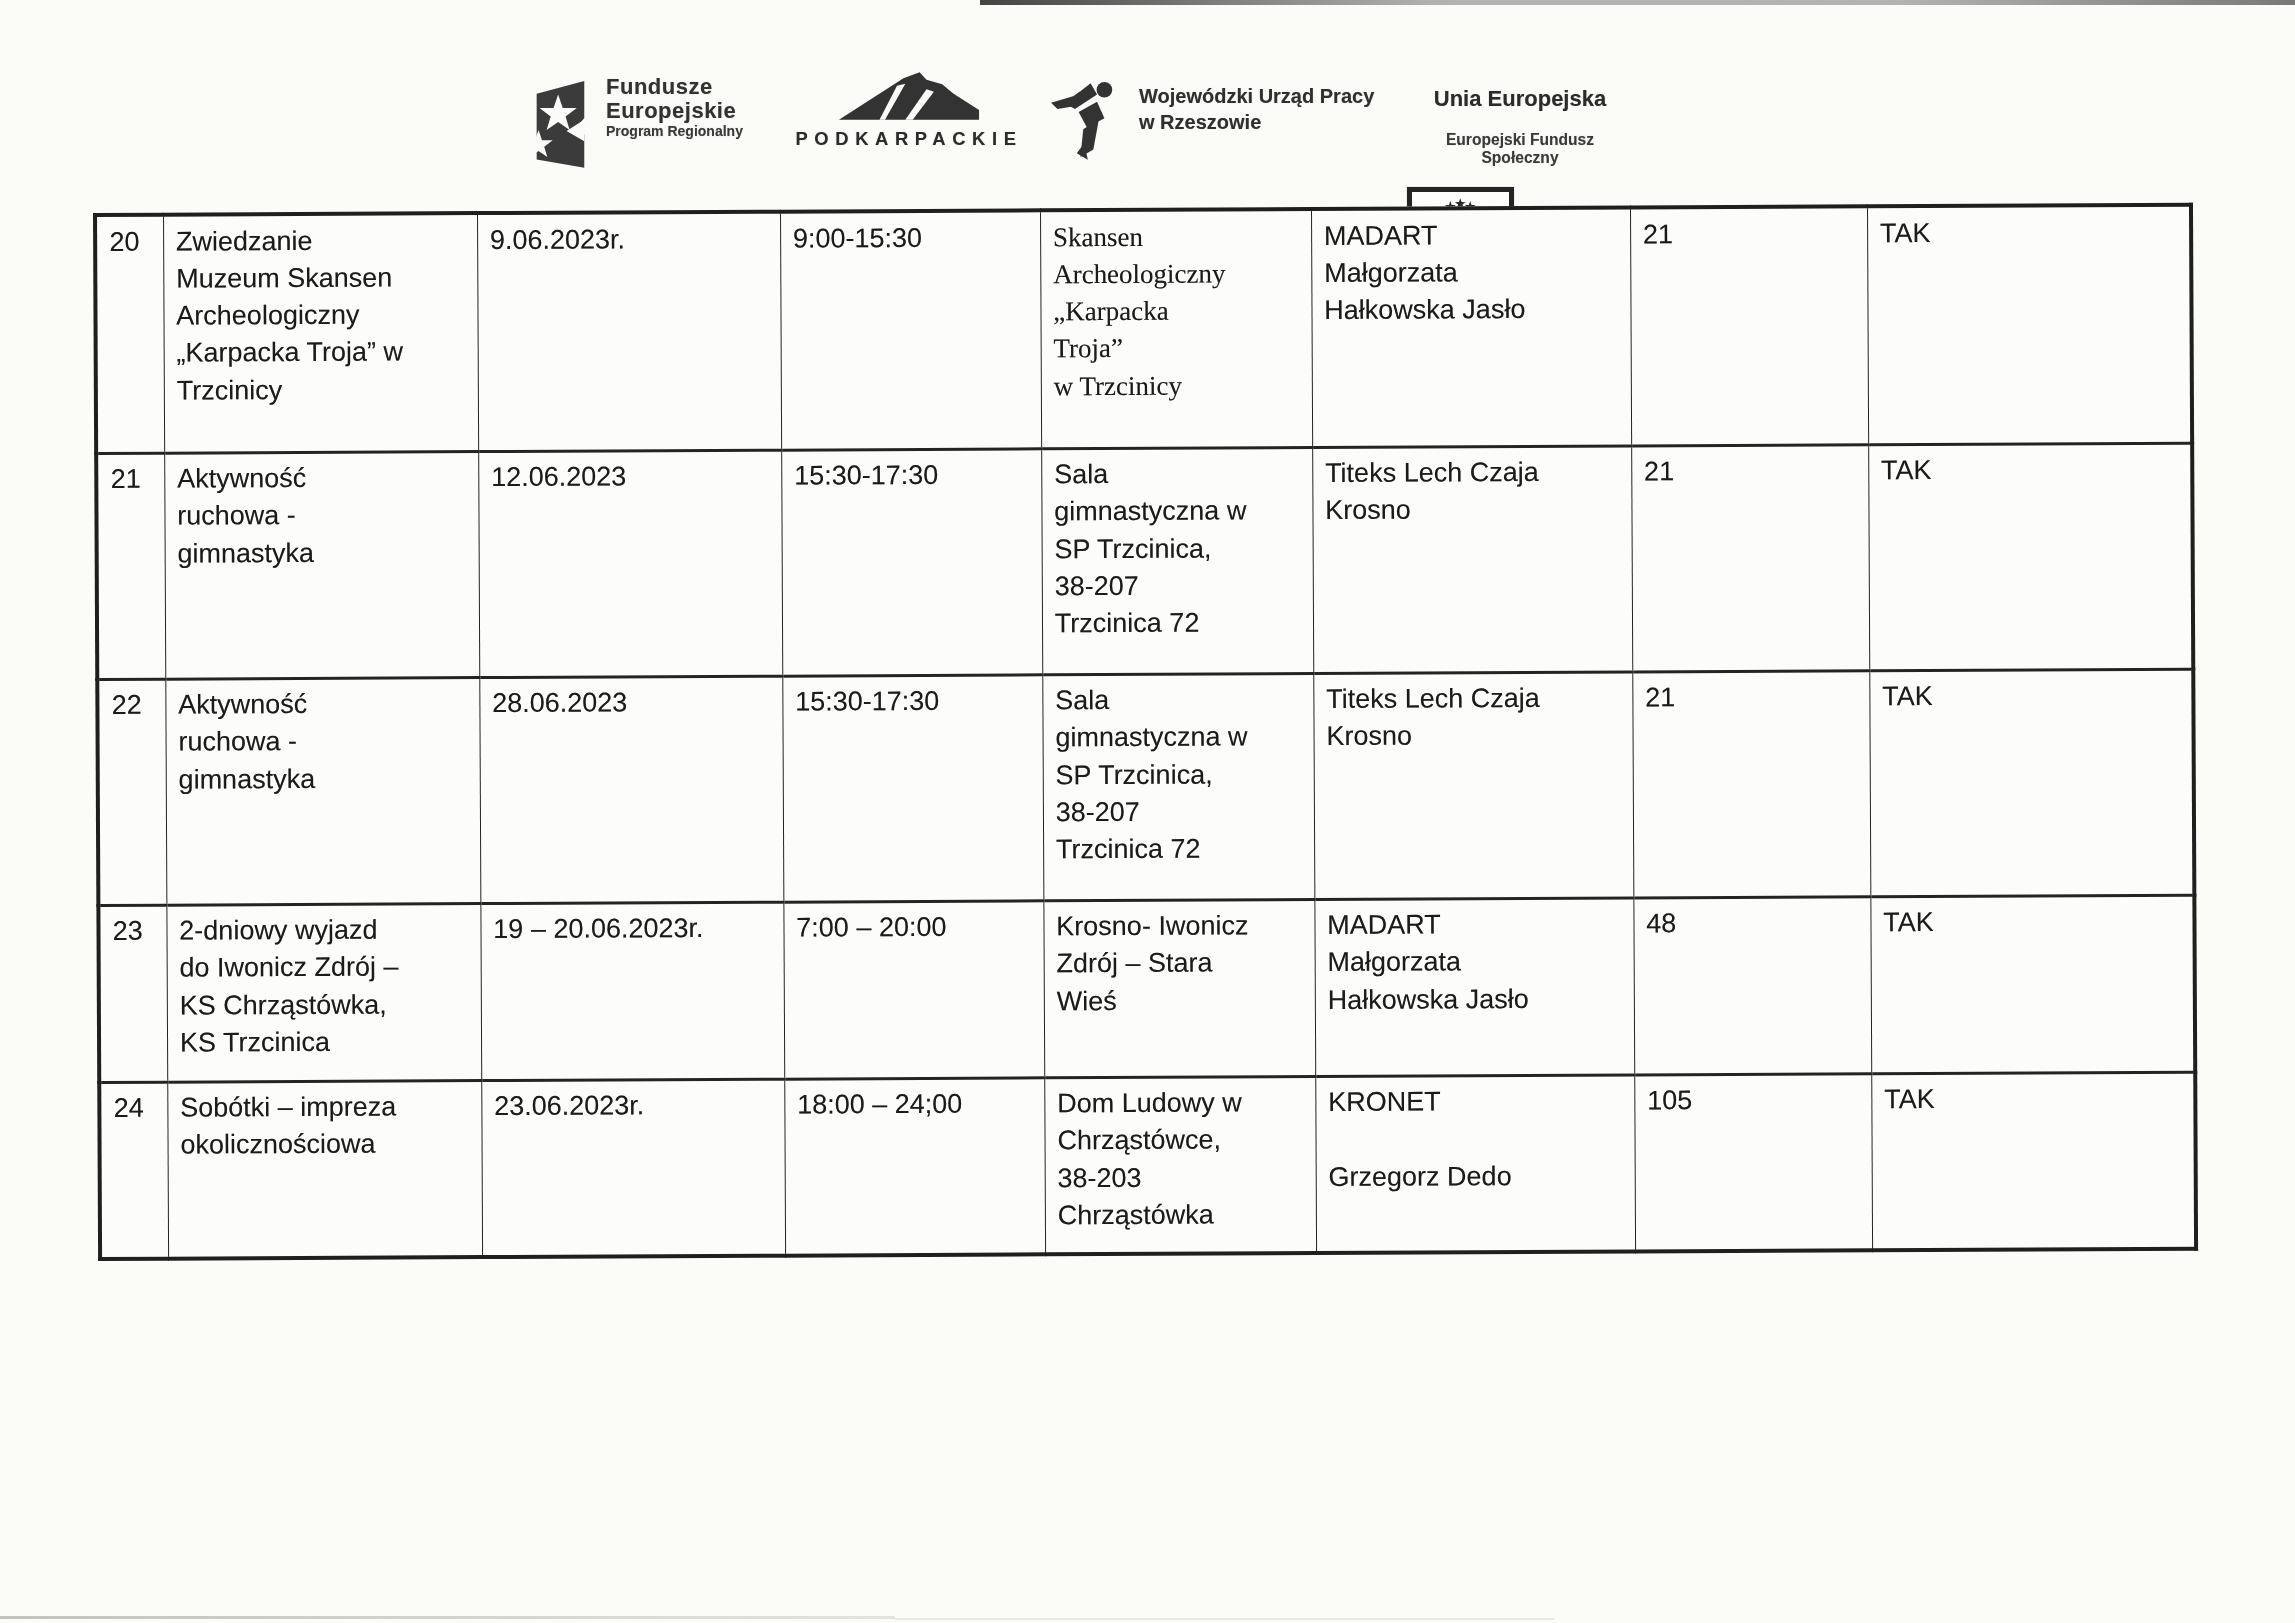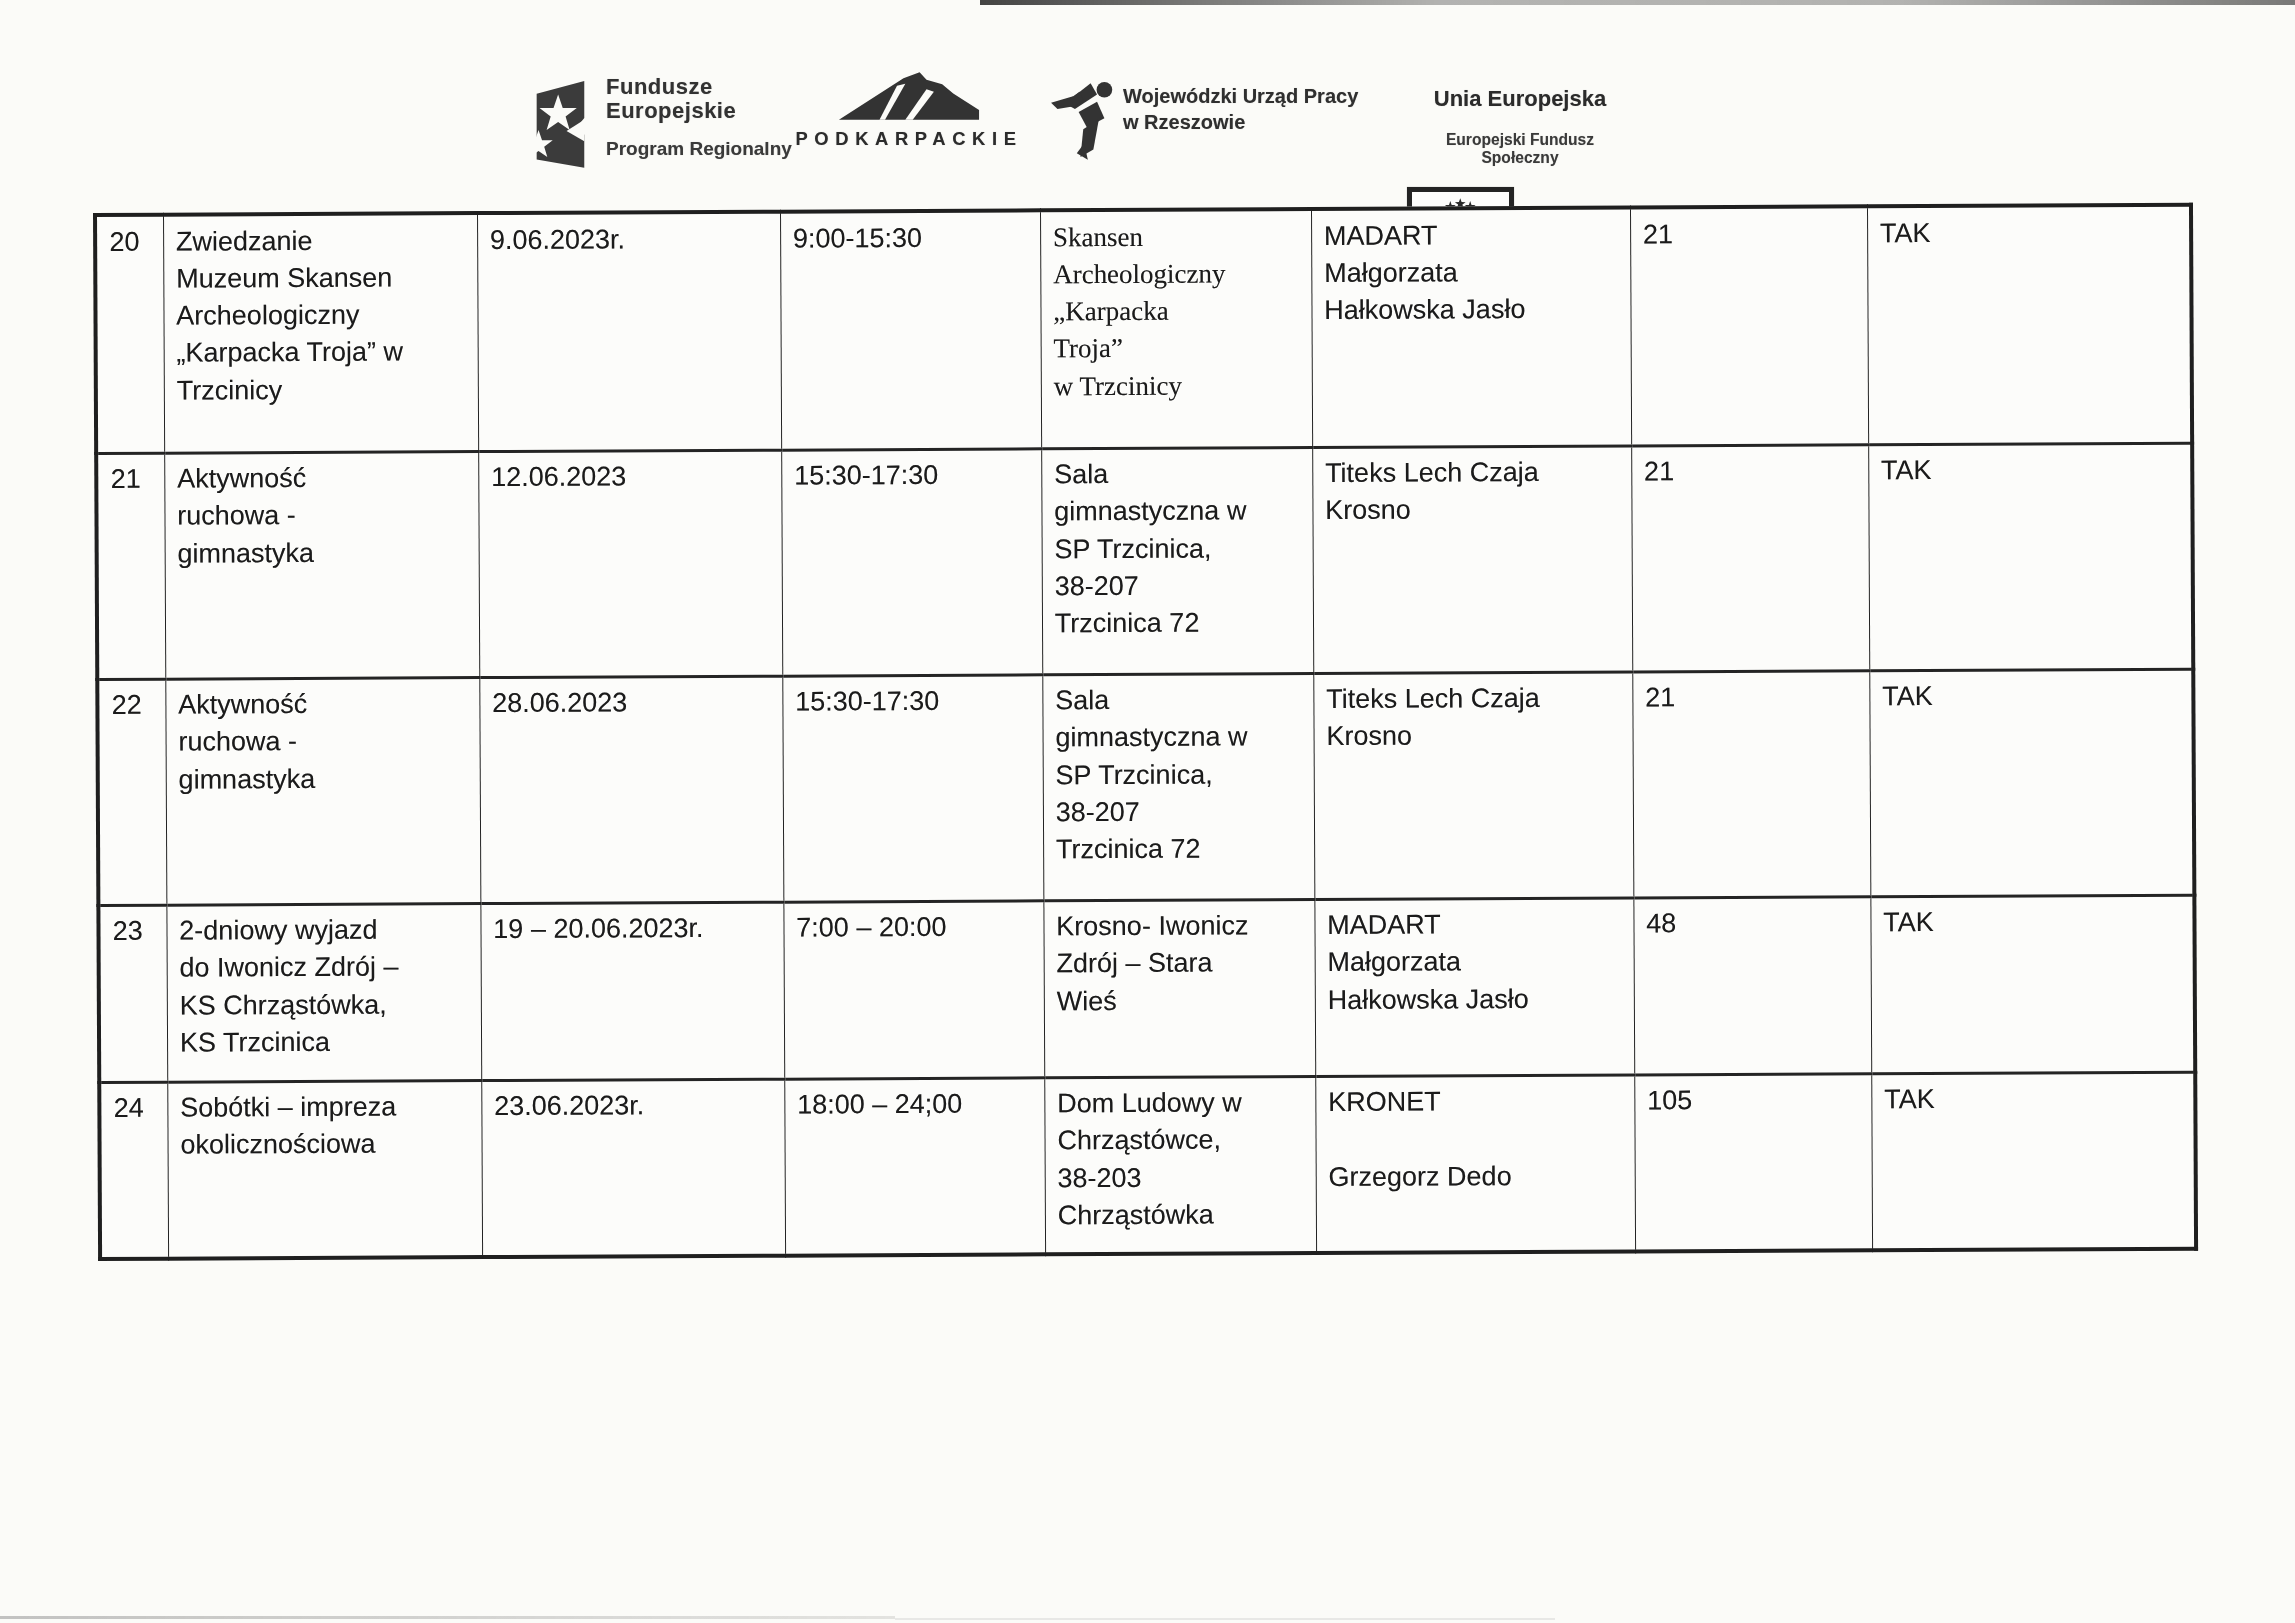--- a/index.html
+++ b/index.html
@@ -31,29 +31,29 @@
   
   .logos{position:absolute;left:0;top:0;width:100%;height:203px;}
   .logo{position:absolute;display:flex;align-items:flex-start;}
   .logo svg{display:block;}
   .logo-fundusze{left:532px;top:75px;gap:18px;}
   .logo-fundusze .ttl{
     font-size:22px;font-weight:bold;line-height:1.1;color:#323232;
     white-space:pre-line;letter-spacing:0.5px;text-shadow:0 0 0.9px rgba(40,40,40,.35);
   }
   .logo-fundusze .sub{
-    font-size:19px;font-weight:bold;color:#3a3a3a;margin-top:15px;
+    font-size:14px;font-weight:bold;color:#3a3a3a;margin-top:0;
     text-shadow:0 0 0.9px rgba(40,40,40,.3);
   }
   .logo-podkarpackie{left:796px;top:70px;width:226px;flex-direction:column;align-items:center;}
   .logo-podkarpackie .lbl{
     font-size:18.4px;font-weight:bold;letter-spacing:6.6px;color:#2c2c2c;
     margin-top:4.7px;text-shadow:0 0 0.9px rgba(40,40,40,.35);white-space:nowrap;
   }
-  .logo-wup{left:1049px;top:76px;}
+  .logo-wup{left:1049px;top:76px;gap:16px;}
   .logo-wup .lbl{
     font-size:20px;font-weight:bold;line-height:1.32;color:#2f2f2f;
     white-space:pre-line;margin-top:6.6px;text-shadow:0 0 0.9px rgba(40,40,40,.35);
   }
   .logo-ue{left:1407px;top:86px;gap:27px;flex-direction:column;}
   .logo-ue .txt{width:226px;text-align:center;}
   .logo-ue .ttl{font-size:22px;font-weight:bold;color:#2b2b2b;text-shadow:0 0 0.9px rgba(40,40,40,.35);}
   .logo-ue .sub{font-size:15.6px;font-weight:bold;color:#3a3a3a;margin-top:19px;text-shadow:0 0 0.9px rgba(40,40,40,.3);}
   .eu-flag{
     position:relative;width:97px;height:64px;

